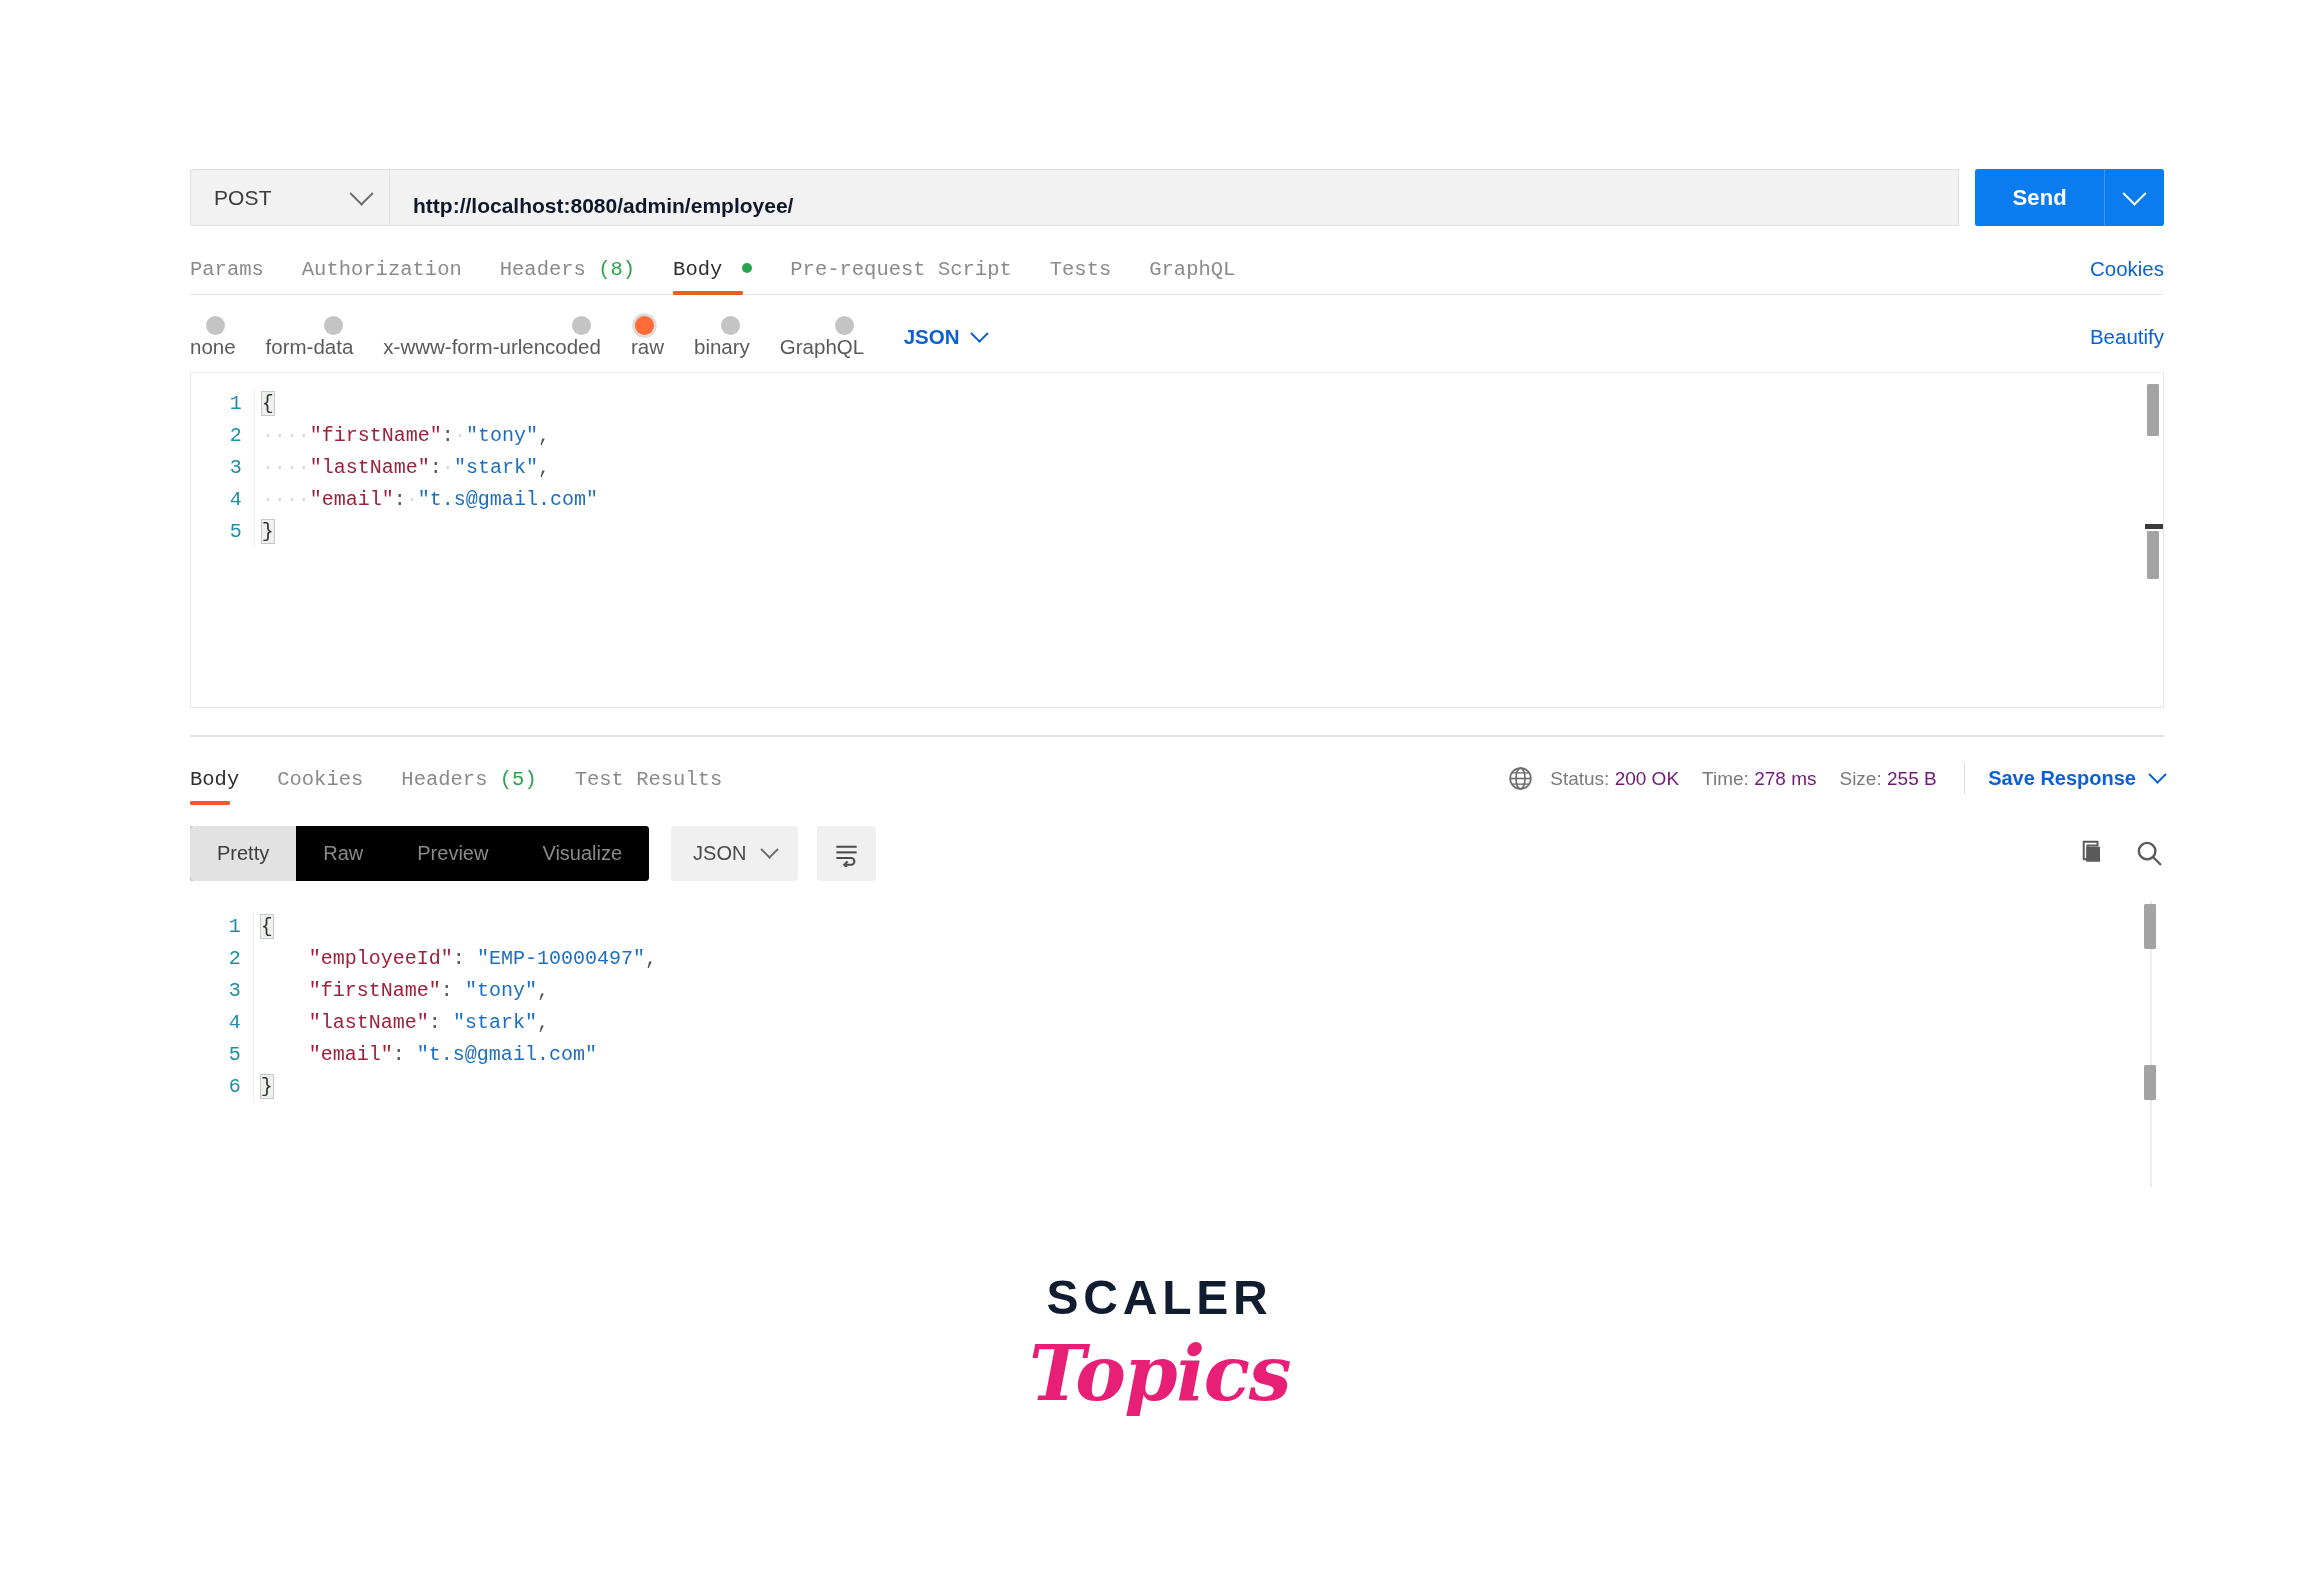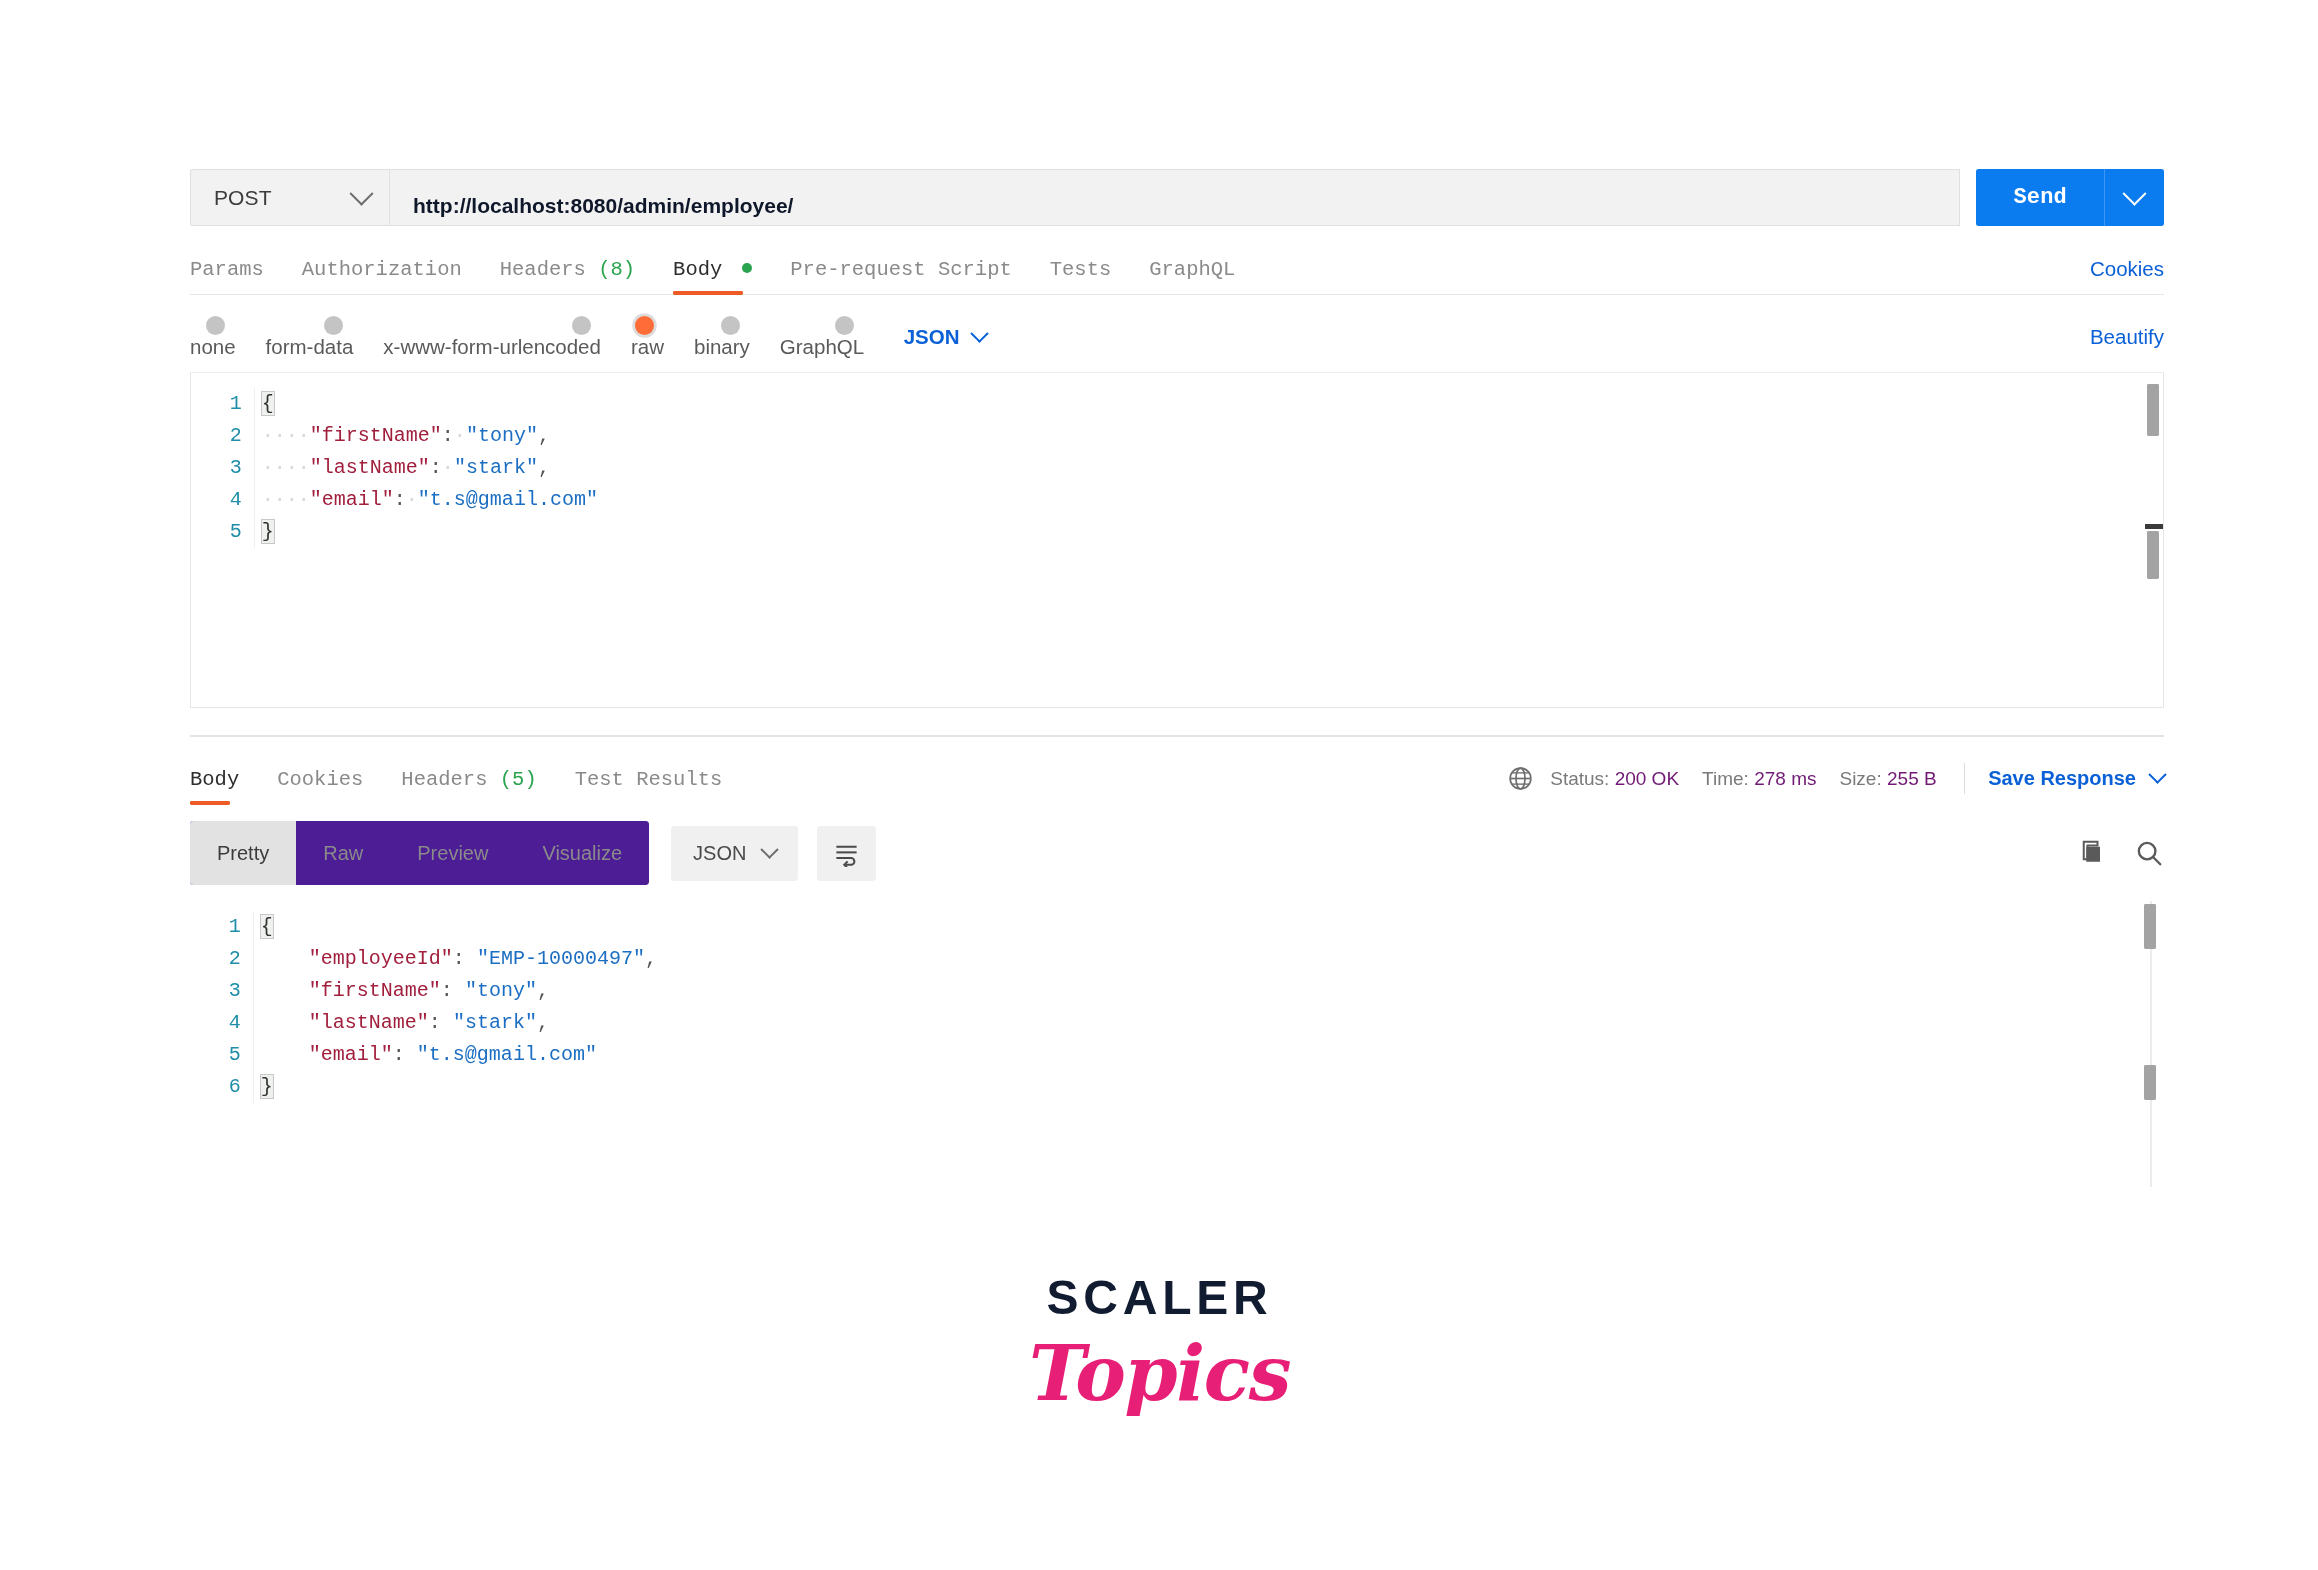--- a/index.html
+++ b/index.html
@@ -74,21 +74,21 @@
     overflow: hidden;
   }
   .send-btn {
     background: #0a7cf0;
     color: #ffffff;
     font-size: 22px;
     font-weight: bold;
     border: none;
     padding: 10px 37px;
     cursor: pointer;
-    font-family: Liberation Mono, monospace;
+    font-family: Liberation Sans, sans-serif;
     letter-spacing: 0.2px;
   }
   .send-caret {
     background: #0a7cf0;
     width: 59px;
     border-left: 0.7px solid #3d96f3;
     display: flex;
     align-items: center;
     justify-content: center;
     cursor: pointer;
@@ -341,24 +341,24 @@
   
   .resp-toolbar {
     display: flex;
     align-items: center;
     margin-top: 20.5px;
     position: relative;
     height: 55px;
   }
   .seg-group {
     display: flex;
-    background: #4c1d95;
+    background: #000000;
     border-radius: 3.4px;
     overflow: hidden;
-    height: 64px;
+    height: 55px;
   }
   .seg {
     display: flex;
     align-items: center;
     padding: 0 27px;
     font-size: 20px;
     color: #8a8a8a;
     cursor: pointer;
   }
   .seg.active {

